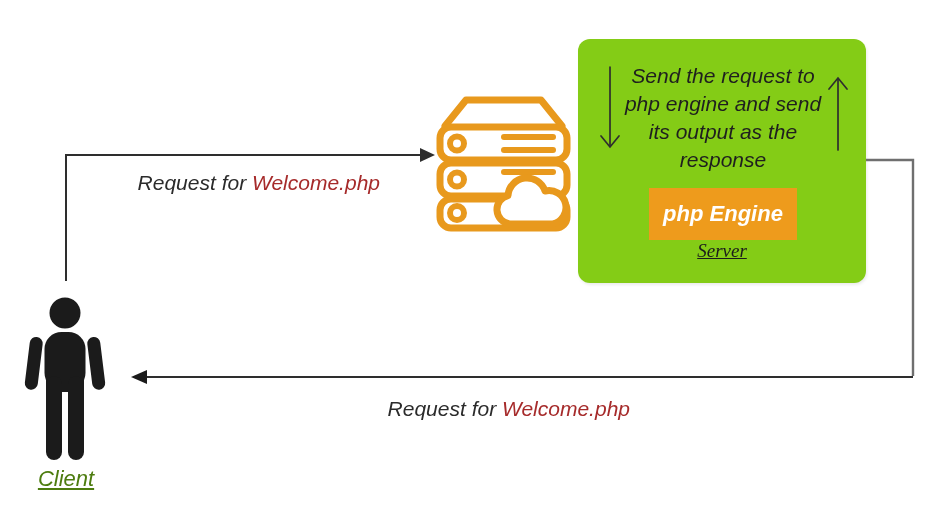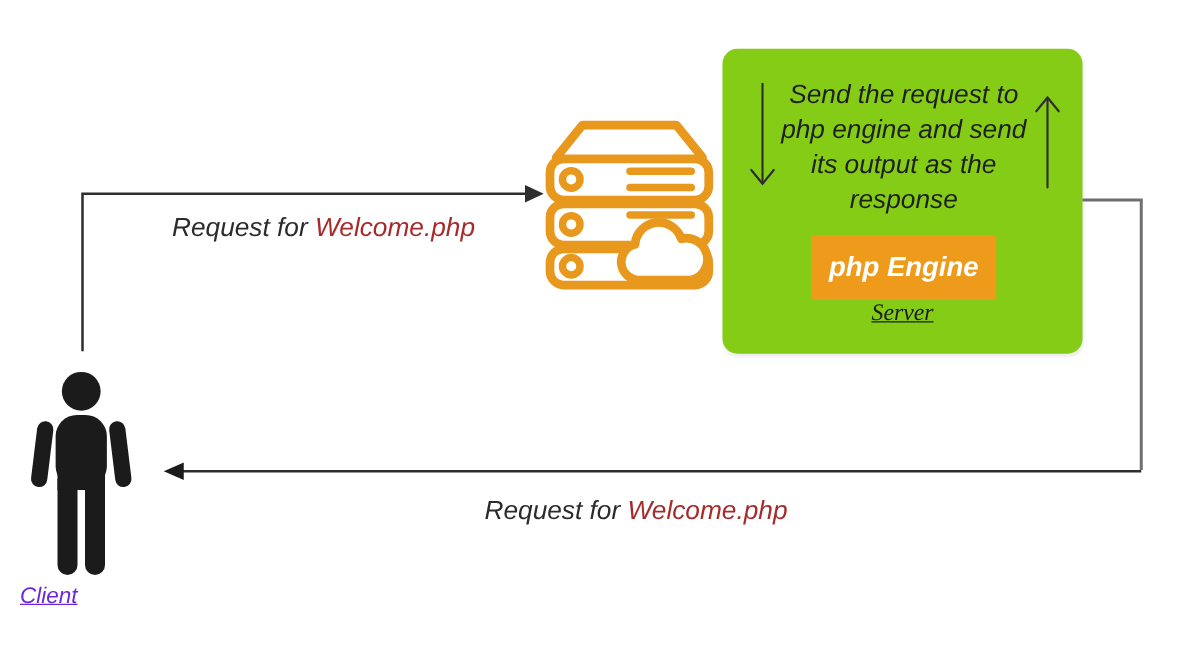--- a/index.html
+++ b/index.html
@@ -58,23 +58,23 @@
     color:#2b2b2b;
     text-align:right;
     white-space:nowrap;
   }
   .flow-label .file{color:#A62B2B;}
   .request-label{left:100px;top:171px;width:280px;}
   .response-label{left:350px;top:397px;width:280px;}
   .client-label{
     position:absolute;z-index:3;
     left:16px;top:466px;width:100px;
-    text-align:left;
+    text-align:center;
     font-style:italic;
-    font-size:18px;color:#6d28d9;
+    font-size:22px;color:#4d7c0f;
     text-decoration:underline;
   }
 </style>
 </head>
 <body>
 
 <div id="stage">
 
   <div class="panel">
     <div class="panel-text">Send the request to php engine and send its output as the response</div>

